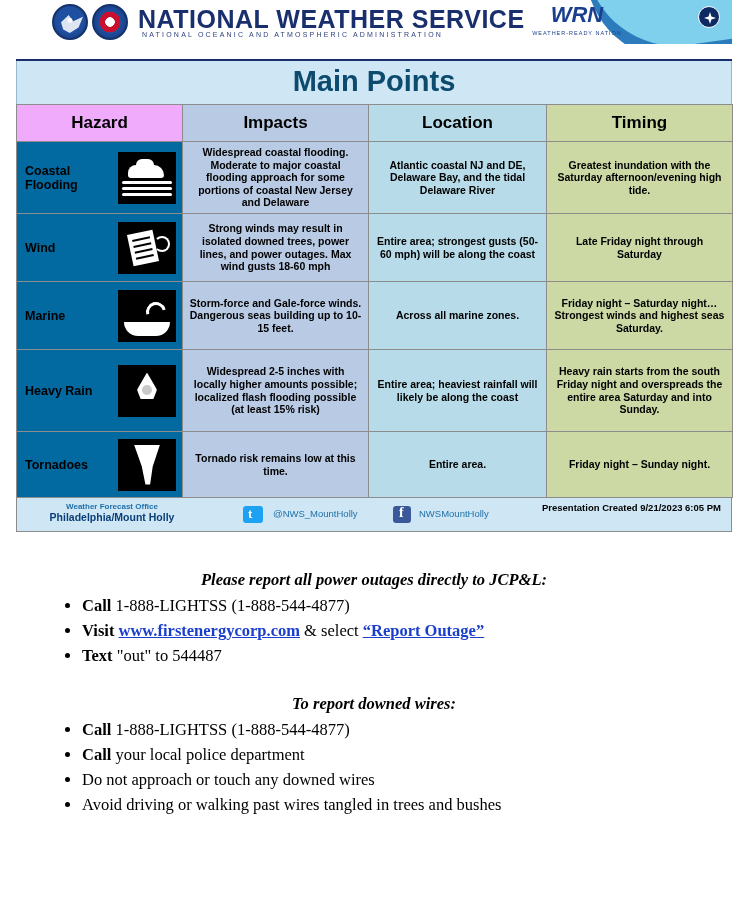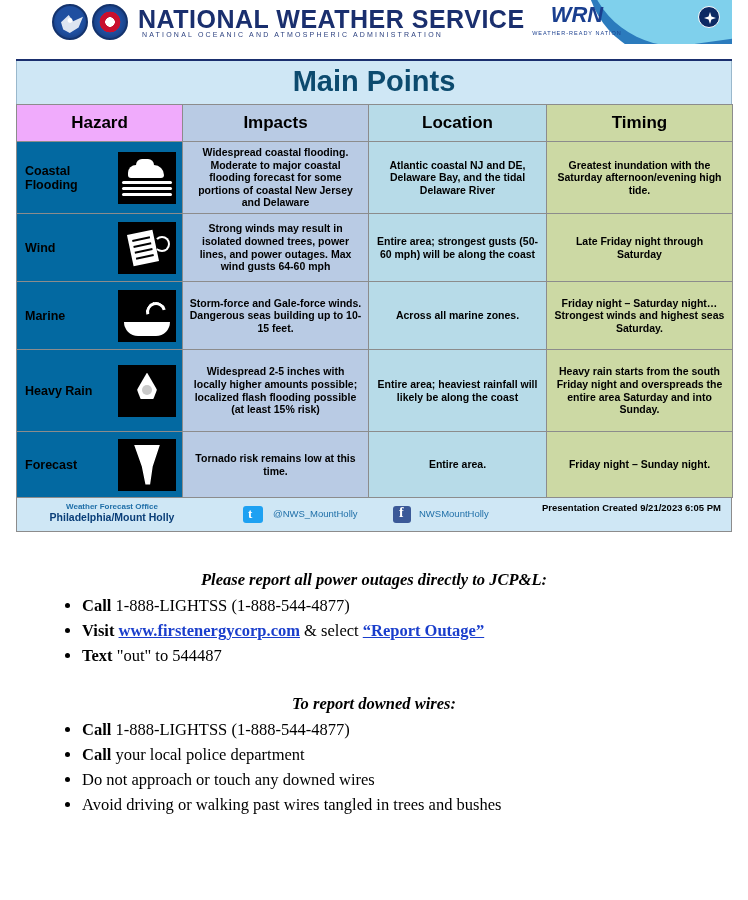--- a/index.html
+++ b/index.html
@@ -199,41 +199,41 @@
           <div class="hazard-cell">
             <div class="hazard-label">Coastal Flooding</div>
             <div class="hazard-icon ic-flood">
               <div class="car"></div>
                 <div class="wv w1"></div>
                 <div class="wv w2"></div>
                 <div class="wv w3"></div>
             </div>
           </div>
         </td>
-        <td class="c-impacts">Widespread coastal flooding. Moderate to major coastal flooding forecast for some portions of coastal New Jersey and Delaware</td>
+        <td class="c-impacts">Widespread coastal flooding. Moderate to major coastal flooding approach for some portions of coastal New Jersey and Delaware</td>
         <td class="c-location">Atlantic coastal NJ and DE, Delaware Bay, and the tidal Delaware River</td>
         <td class="c-timing">Greatest inundation with the Saturday afternoon/evening high tide.</td>
       </tr>
 
       <tr style="height:68px;">
         <td class="c-hazard">
           <div class="hazard-cell">
             <div class="hazard-label">Wind</div>
             <div class="hazard-icon ic-wind">
               <div class="pg">
                 <div class="ln" style="top:6px;"></div>
                 <div class="ln" style="top:12px;"></div>
                 <div class="ln" style="top:18px;"></div>
                 <div class="ln" style="top:24px;"></div>
               </div>
               <div class="swirl"></div>
             </div>
           </div>
         </td>
-        <td class="c-impacts">Strong winds may result in isolated downed trees, power lines, and power outages. Max wind gusts 64-60 mph</td>
+        <td class="c-impacts">Strong winds may result in isolated downed trees, power lines, and power outages. Max wind gusts 18-60 mph</td>
         <td class="c-location">Entire area; strongest gusts (50-60 mph) will be along the coast</td>
         <td class="c-timing">Late Friday night through Saturday</td>
       </tr>
 
       <tr style="height:68px;">
         <td class="c-hazard">
           <div class="hazard-cell">
             <div class="hazard-label">Marine</div>
             <div class="hazard-icon ic-marine">
               <div class="wave"></div>
@@ -256,21 +256,21 @@
           </div>
         </td>
         <td class="c-impacts">Widespread 2-5 inches with locally higher amounts possible; localized flash flooding possible (at least 15% risk)</td>
         <td class="c-location">Entire area; heaviest rainfall will likely be along the coast</td>
         <td class="c-timing">Heavy rain starts from the south Friday night and overspreads the entire area Saturday and into Sunday.</td>
       </tr>
 
       <tr style="height:66px;">
         <td class="c-hazard">
           <div class="hazard-cell">
-            <div class="hazard-label">Forecast</div>
+            <div class="hazard-label">Tornadoes</div>
             <div class="hazard-icon ic-tornado">
               <div class="fun"></div>
             </div>
           </div>
         </td>
         <td class="c-impacts">Tornado risk remains low at this time.</td>
         <td class="c-location">Entire area.</td>
         <td class="c-timing">Friday night – Sunday night.</td>
       </tr>
     </tbody>

